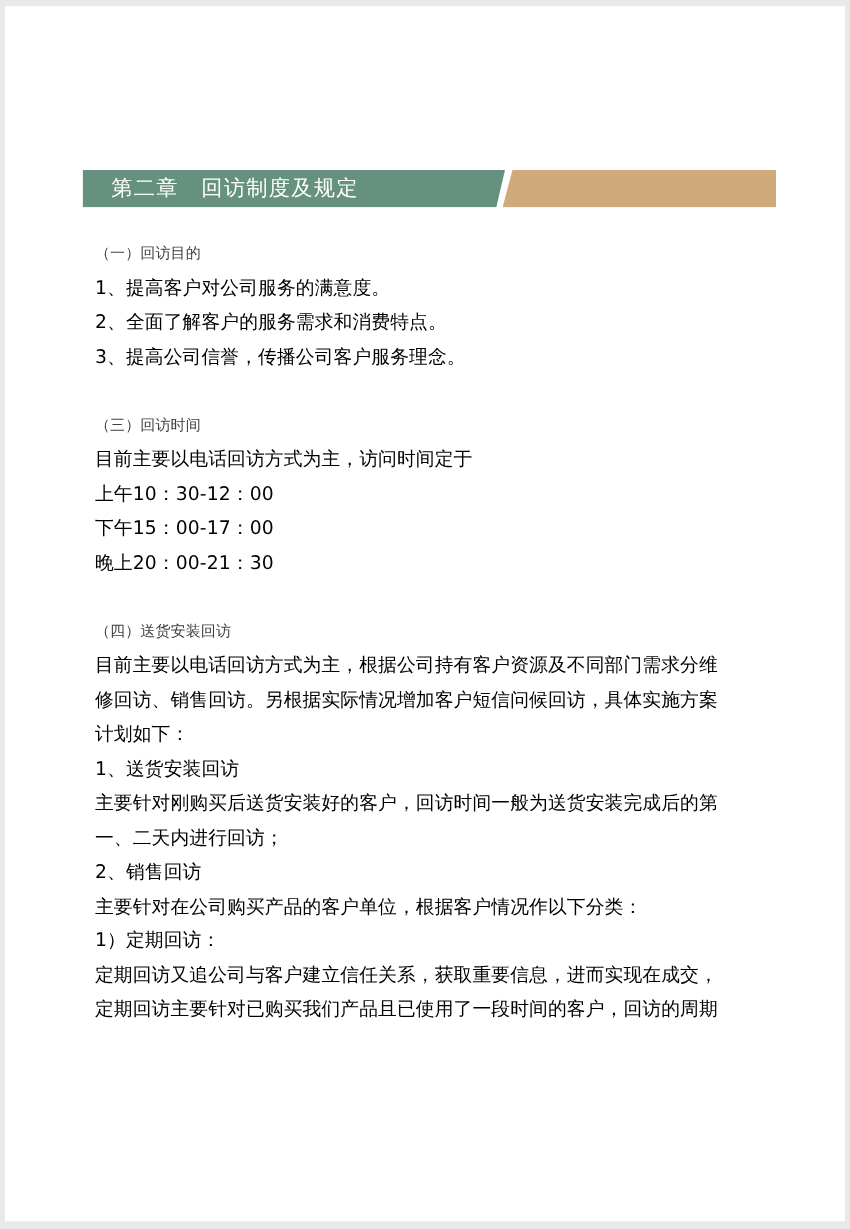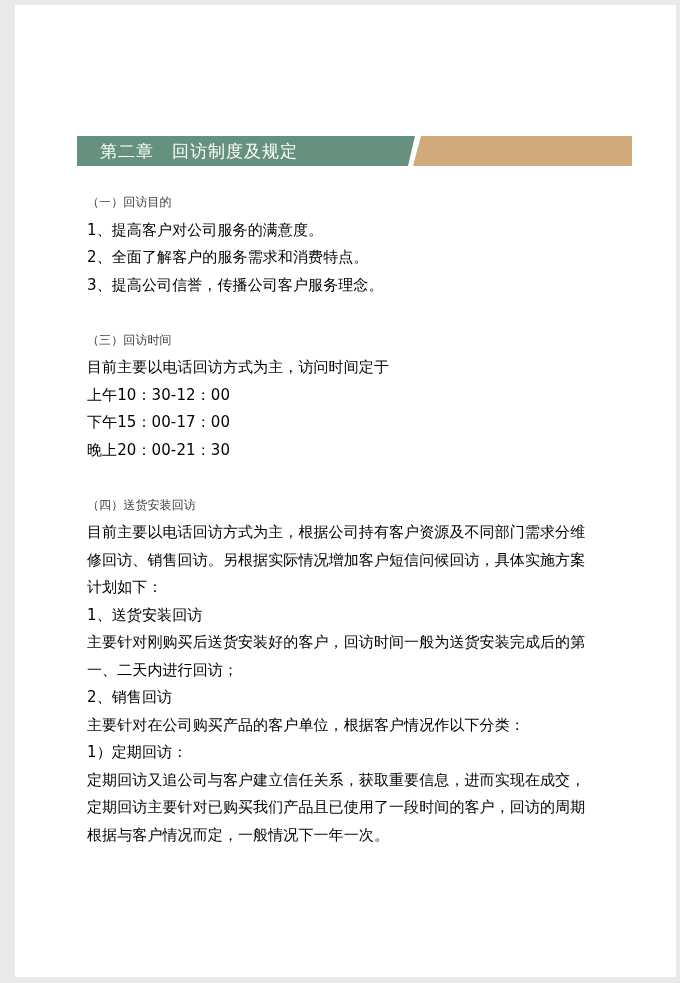--- a/index.html
+++ b/index.html
@@ -16,21 +16,20 @@
     width: 680px;
     height: 983px;
   }
   .page {
     position: absolute;
     left: 4px;
     top: 5px;
     right: 4px;
     bottom: 6px;
     background: #ffffff;
-    margin-left: 11px;
   }
   
   .banner {
     position: absolute;
     left: 0;
     top: 131px;
     width: 680px;
     height: 30px;
   }
   .banner-teal {
@@ -123,18 +122,17 @@
           <div class="line">修回访、销售回访。另根据实际情况增加客户短信问候回访，具体实施方案</div>
           <div class="line">计划如下：</div>
           <div class="line">1、送货安装回访</div>
           <div class="line">主要针对刚购买后送货安装好的客户，回访时间一般为送货安装完成后的第</div>
           <div class="line">一、二天内进行回访；</div>
           <div class="line">2、销售回访</div>
           <div class="line">主要针对在公司购买产品的客户单位，根据客户情况作以下分类：</div>
           <div class="line">1）定期回访：</div>
           <div class="line">定期回访又追公司与客户建立信任关系，获取重要信息，进而实现在成交，</div>
           <div class="line">定期回访主要针对已购买我们产品且已使用了一段时间的客户，回访的周期</div>
-          <div class="line">根据与客户情况而定，一般情况下一年一次。</div>
         </div>
       </div>
 
   </div>
 </div>
 
 </body></html>

